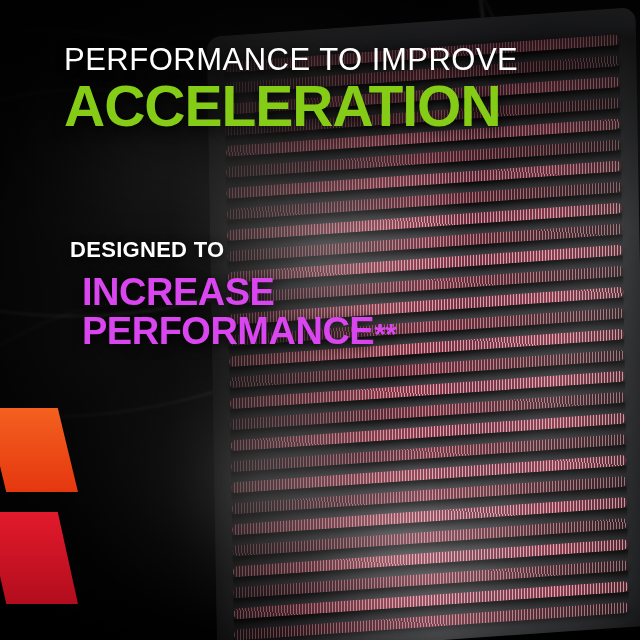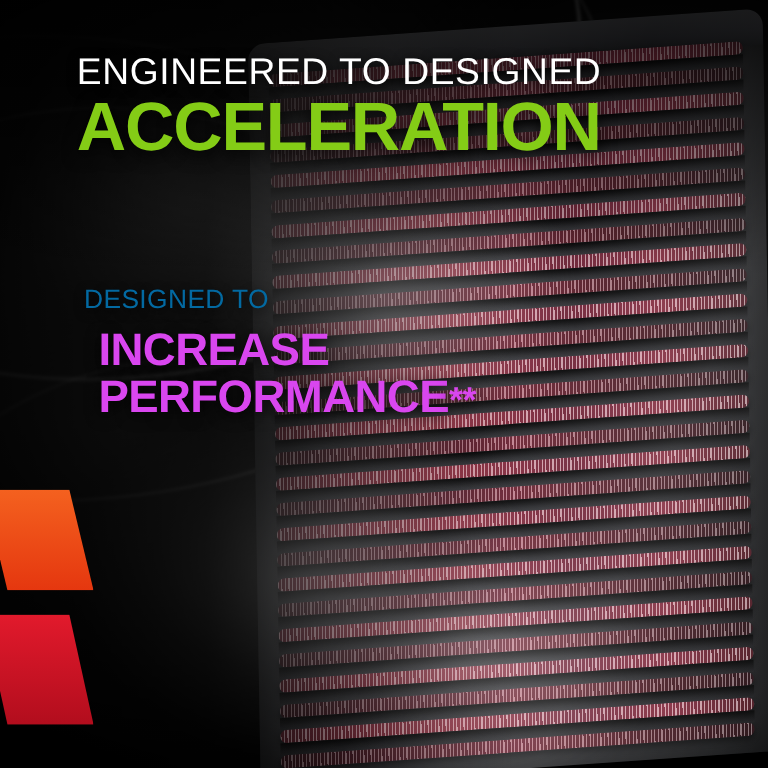--- a/index.html
+++ b/index.html
@@ -206,23 +206,23 @@
   }
   .headline .l2 { display: block; }
 
   .sub-block {
     position: absolute;
     left: 70px;
     top: 238px;
     width: 520px;
   }
   .sub-eyebrow {
-    color: #0369a1;
+    color: #ffffff;
     font-size: 22px;
-    font-weight: 400;
+    font-weight: 700;
     letter-spacing: 0.3px;
     line-height: 1.05;
     margin: 0 0 2px 0;
     text-shadow: 0 2px 9px rgba(0,0,0,0.85);
   }
   .sub-headline {
     color: #d946ef;
     font-size: 38px;
     font-weight: bold;
     line-height: 1.02;
@@ -331,21 +331,21 @@
     <div class="wisp w4"></div>
   </div>
 
   <div class="text-scrim"></div>
   <div class="top-scrim"></div>
 
   <div class="chev orange"></div>
   <div class="chev red"></div>
 
   <div class="copy">
-    <p class="eyebrow">ENGINEERED TO DESIGNED</p>
+    <p class="eyebrow">PERFORMANCE TO IMPROVE</p>
     <h1 class="headline">
       <span>ACCELERATION</span>
     </h1>
   </div>
 
   <div class="sub-block">
     <p class="sub-eyebrow">DESIGNED TO</p>
     <h2 class="sub-headline">
       <span>INCREASE</span>
       <span class="l2"><span>PERFORMANCE</span><span class="asterisks">**</span></span>

